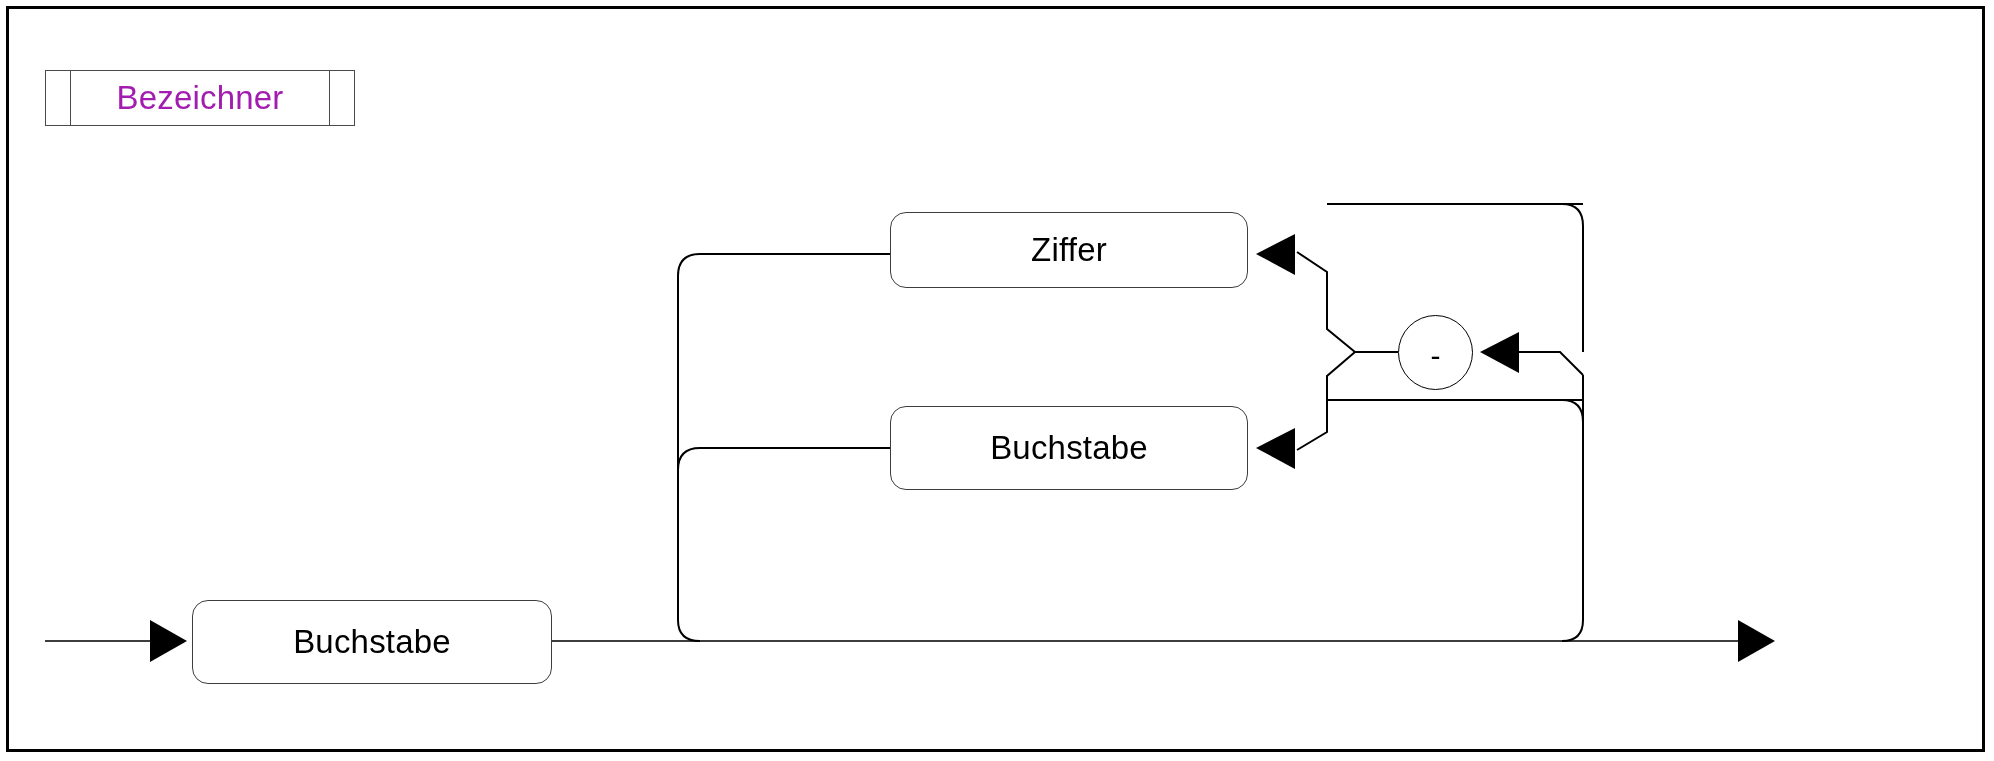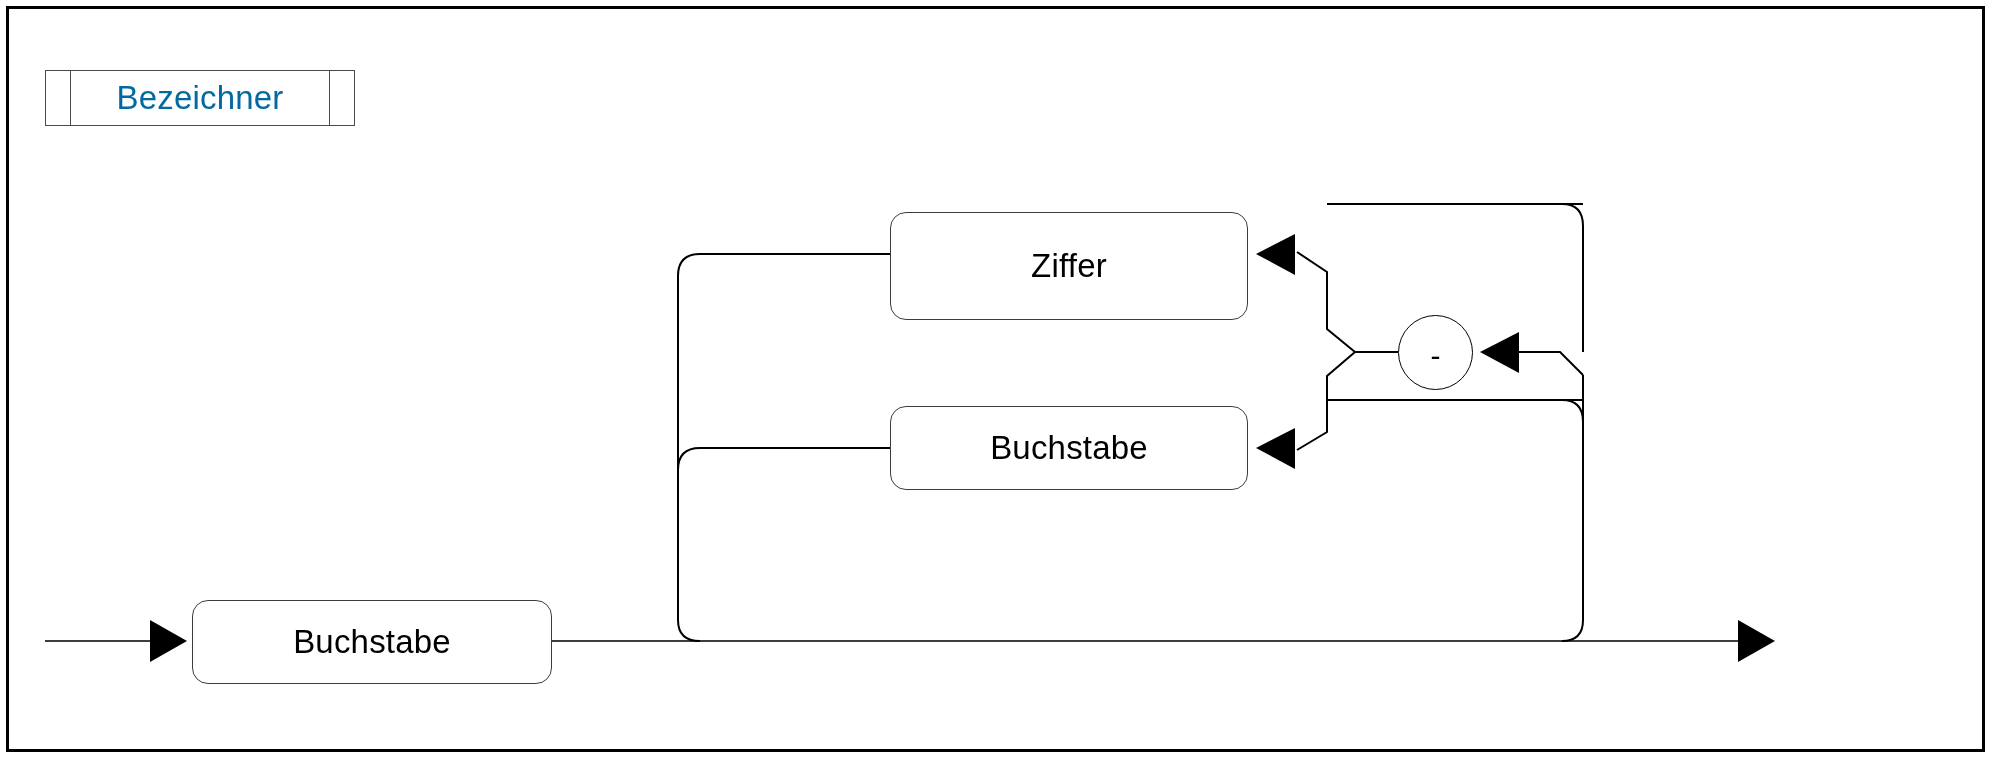--- a/index.html
+++ b/index.html
@@ -50,21 +50,21 @@
   #title-text {
     position: absolute;
     left: 24px;
     right: 24px;
     top: 0;
     bottom: 0;
     display: flex;
     align-items: center;
     justify-content: center;
     font-size: 33px;
-    color: #0369a1;
+    color: #a21caf;
     letter-spacing: 0.2px;
     white-space: nowrap;
   }
   
   #rails {
     position: absolute;
     left: 0;
     top: 0;
     width: 1994px;
     height: 761px;
@@ -81,21 +81,21 @@
     align-items: center;
     justify-content: center;
   }
   .nt-label {
     font-size: 33px;
     color: #000000;
     white-space: nowrap;
     letter-spacing: 0.2px;
   }
   #box-buchstabe-main { left: 192px; top: 600px; width: 360px; height: 84px; }
-  #box-ziffer         { left: 890px; top: 212px; width: 358px; height: 108px; }
+  #box-ziffer         { left: 890px; top: 212px; width: 358px; height: 76px; }
   #box-buchstabe-loop { left: 890px; top: 406px; width: 358px; height: 84px; }
   
   #term-dash {
     position: absolute;
     left: 1398px;
     top: 315px;
     width: 75px;
     height: 75px;
     border: 1.6px solid #000000;
     border-radius: 50%;

